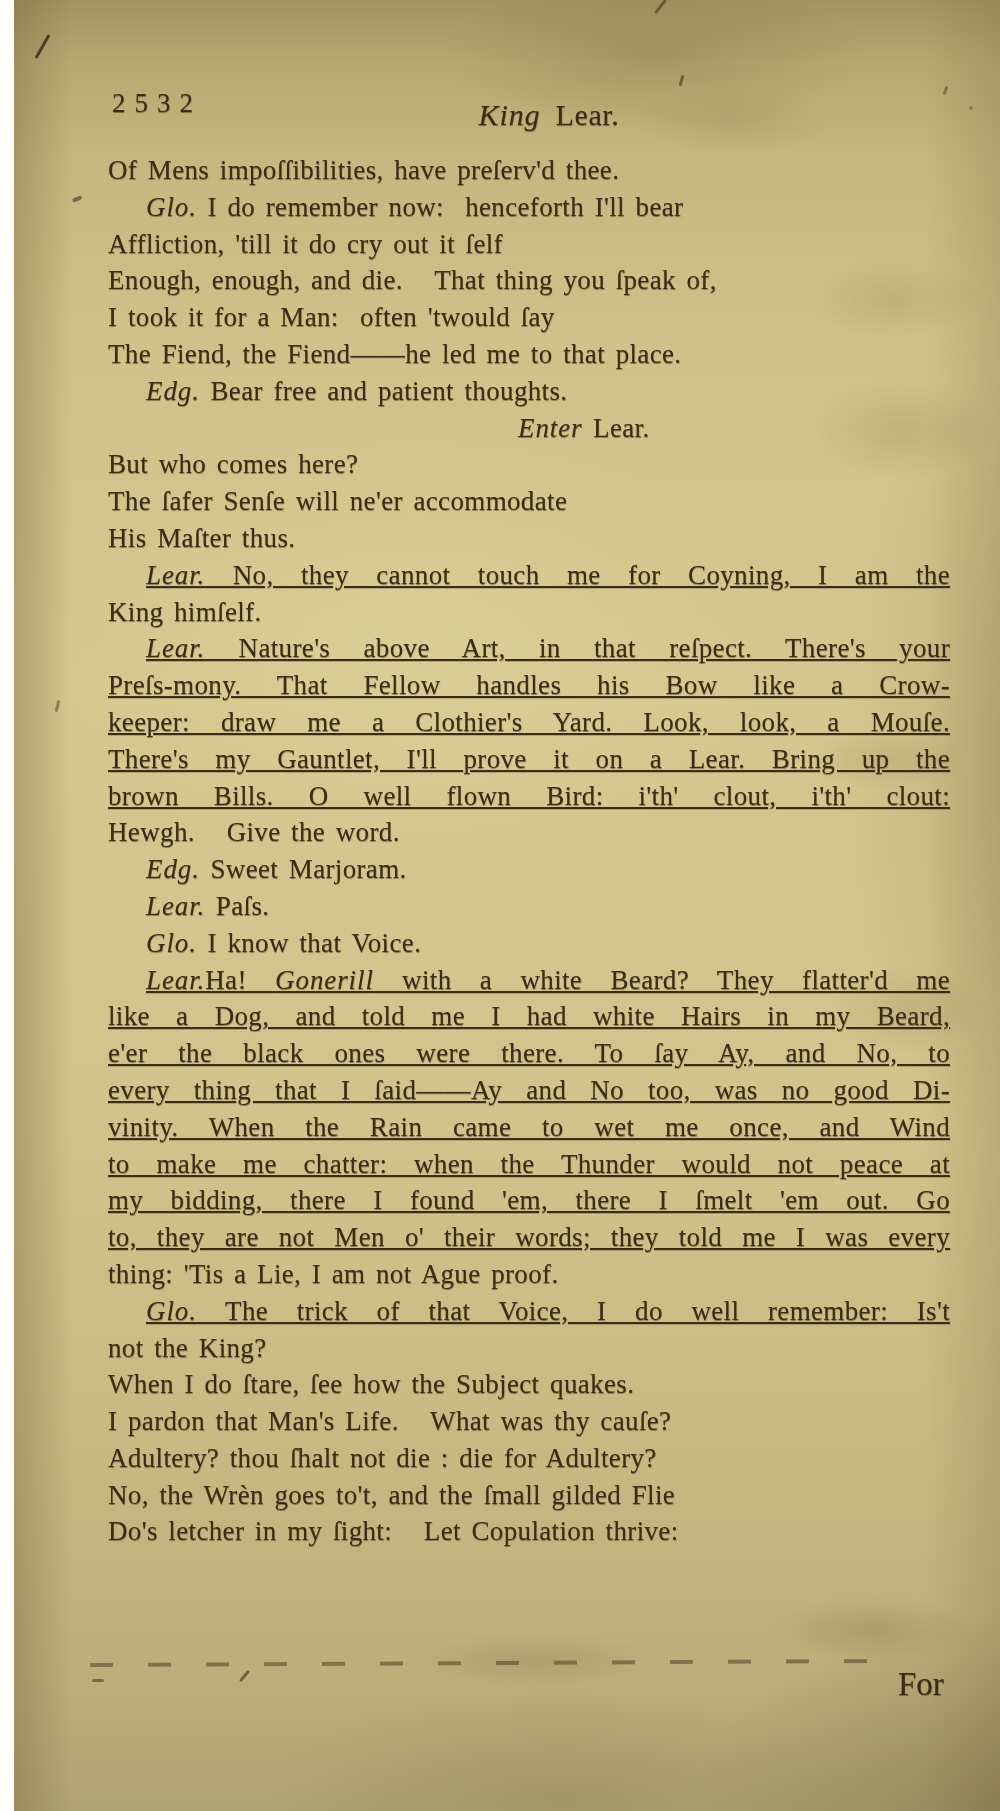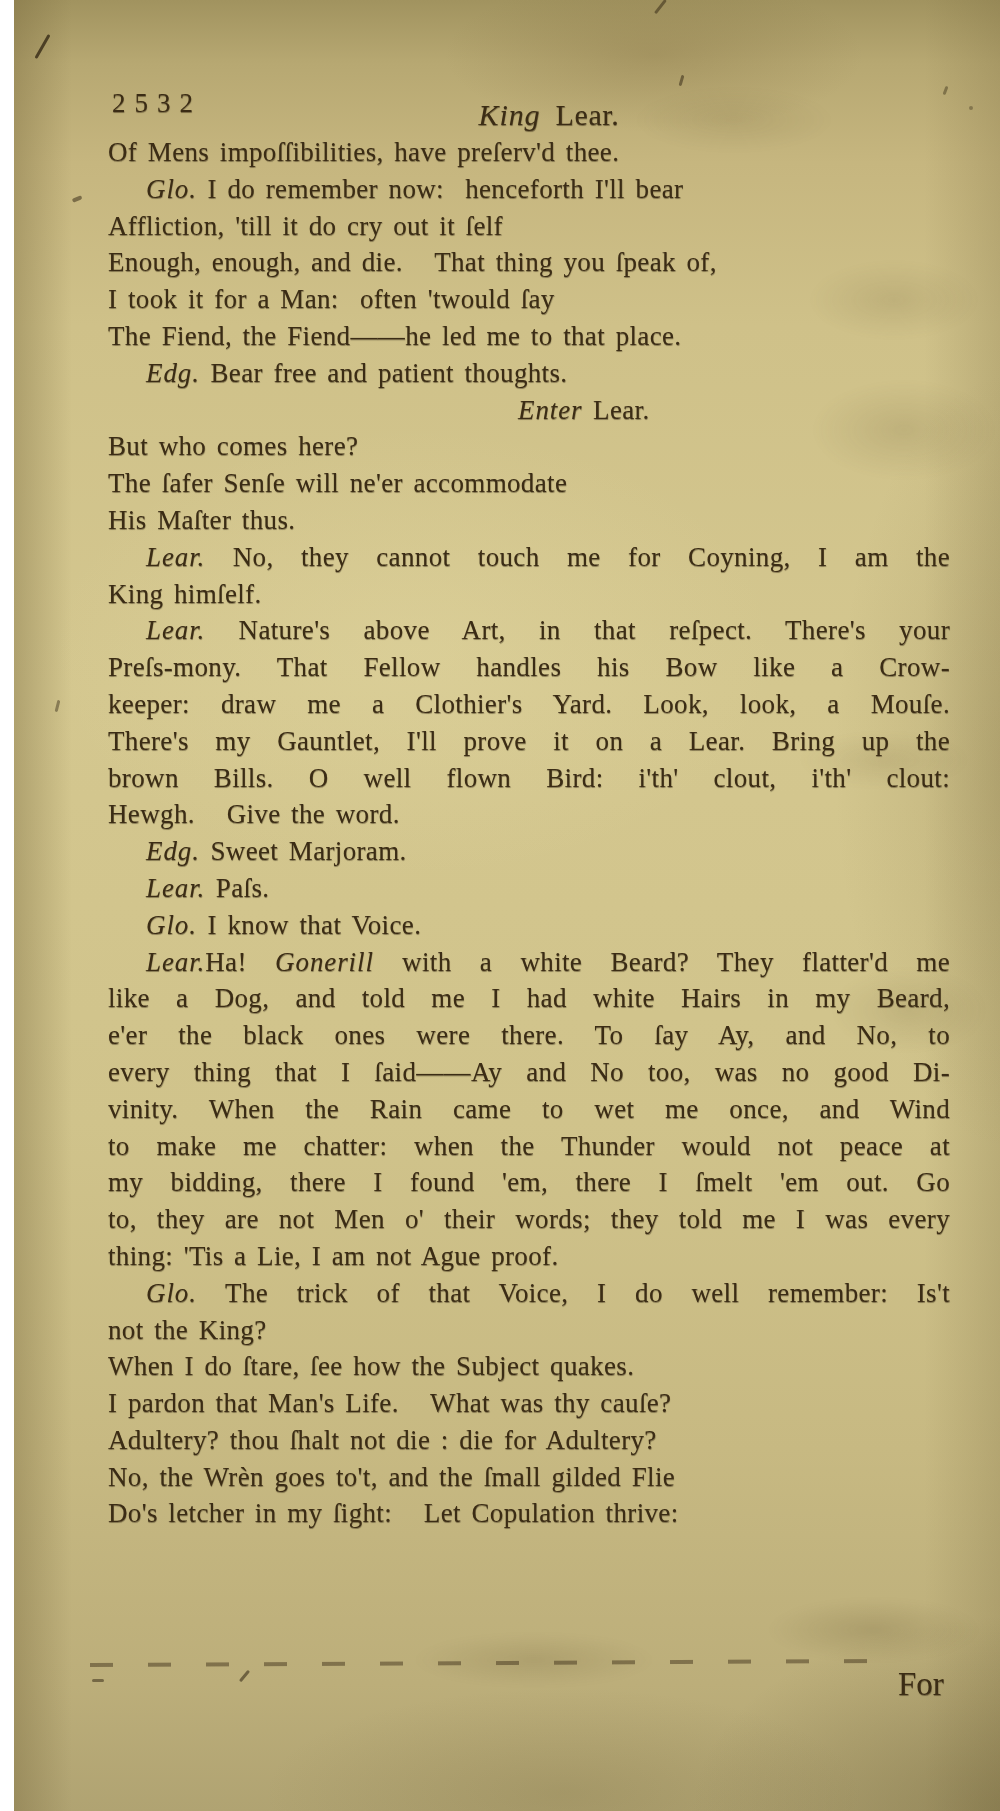--- a/index.html
+++ b/index.html
@@ -24,27 +24,27 @@
     font-size:27px;letter-spacing:9px;
     text-shadow:.3px .5px .7px rgba(55,41,20,.5);
   }
   .title{
     position:absolute;left:70px;top:98px;width:930px;text-align:center;
     font-size:30px;letter-spacing:.6px;word-spacing:7px;
     text-shadow:.3px .5px .8px rgba(55,41,20,.55);
   }
   
   .text-block{
-    position:absolute;left:94px;top:134px;width:842px;
+    position:absolute;left:94px;top:152px;width:842px;
     font-size:27px;line-height:36.8px;letter-spacing:.35px;word-spacing:3.5px;
     text-shadow:.3px .5px .7px rgba(55,41,20,.48);
   }
   .line{min-height:36.8px;}
   .line.nj{white-space:pre;}
-  .line.j{text-align:justify;text-align-last:justify;}
+  .line.j{text-align:justify;text-align-last:justify;text-decoration:underline;}
   .line.ind{padding-left:38px;}
   .line.stage{padding-left:410px;}
   .it{font-style:italic;letter-spacing:.9px;}
   
   .catchword{
     position:absolute;left:884px;top:1666px;font-size:33px;
     text-shadow:.3px .5px .7px rgba(55,41,20,.5);
   }
   
   .mark{position:absolute;background:#2e2210;border-radius:2px;}

